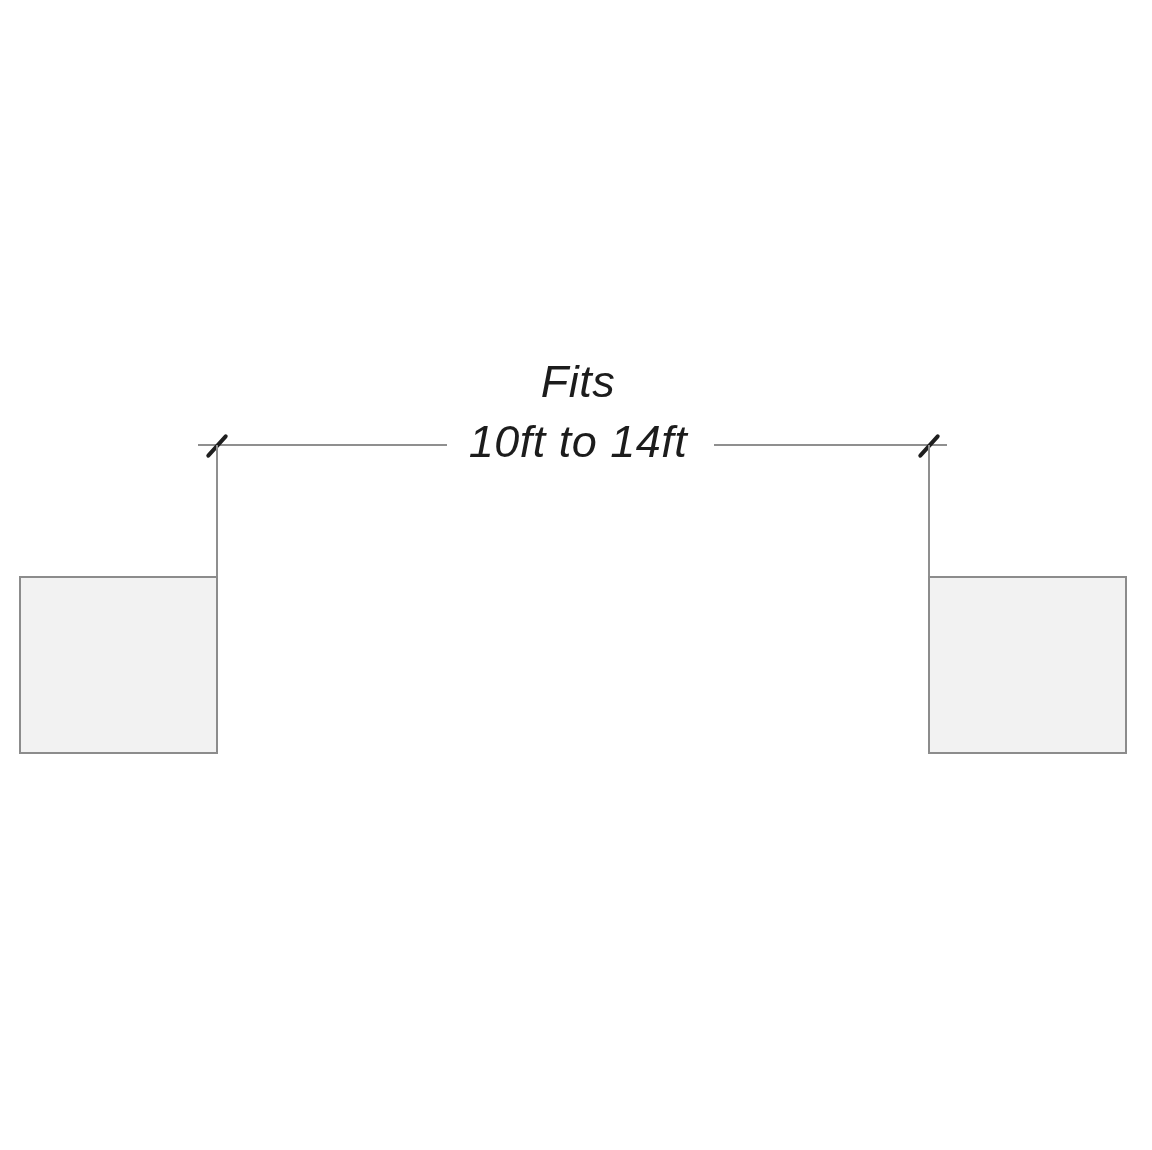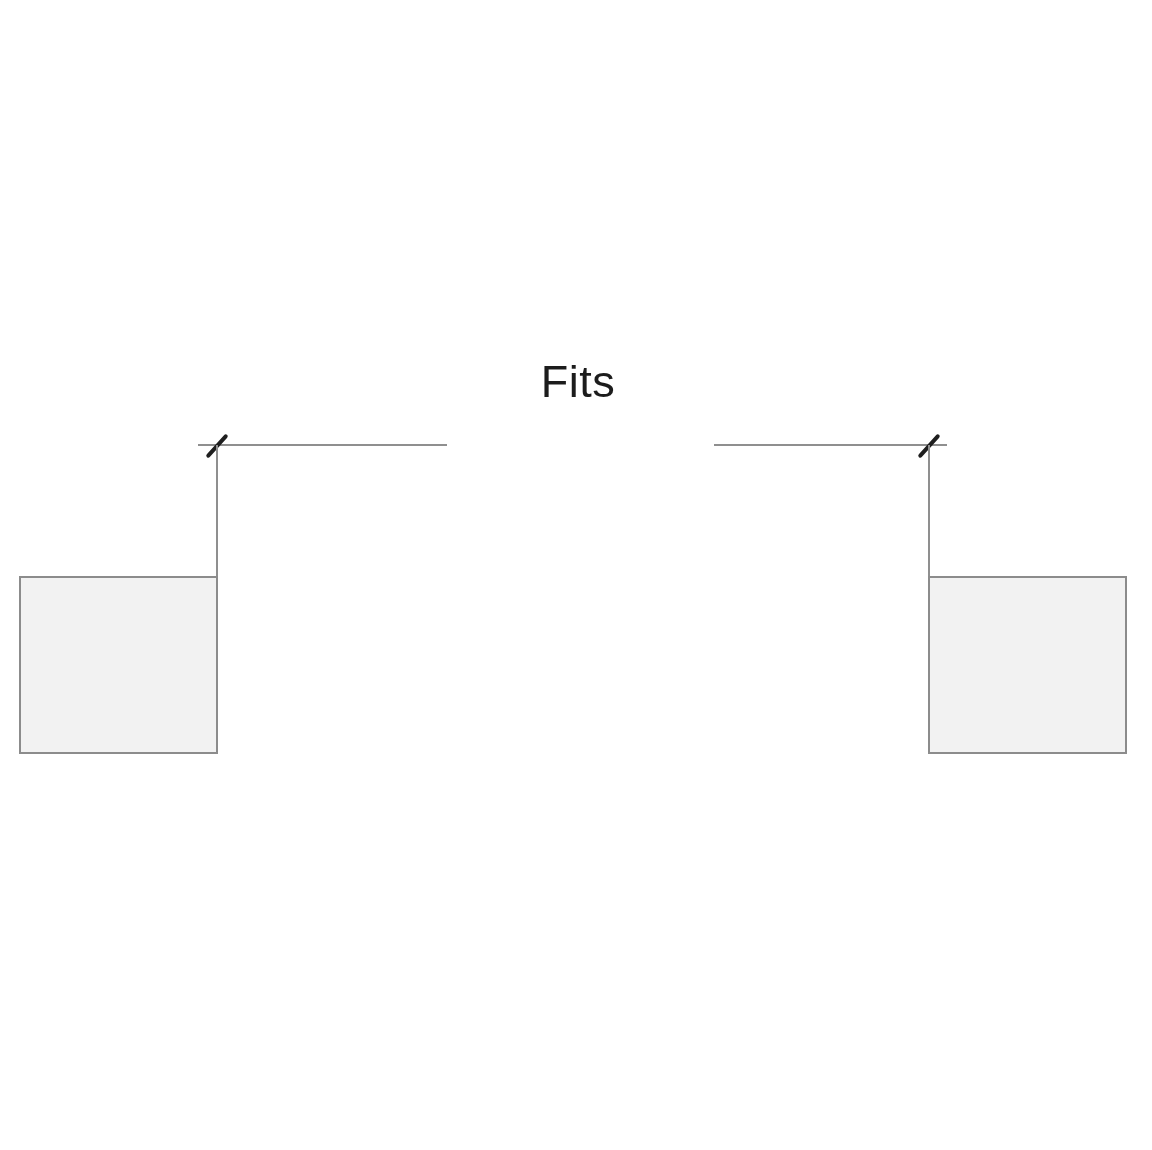--- a/index.html
+++ b/index.html
@@ -7,20 +7,21 @@
     padding: 0;
     background: #ffffff;
   }
   .canvas {
     position: relative;
     width: 1152px;
     height: 1150px;
     background: #ffffff;
     overflow: hidden;
     font-family: "Liberation Sans", sans-serif;
+    font-style: italic;
   }
   
   .dim-seg {
     position: absolute;
     height: 2px;
     background: #8f8f8f;
     top: 444px;
   }
   .dim-seg.left  { left: 198px; width: 249px; }
   .dim-seg.right { left: 714px; width: 233px; }
@@ -85,15 +86,16 @@
   <div class="tick right"></div>
 
   <div class="ext-line left"></div>
   <div class="ext-line right"></div>
 
   <div class="wall left"></div>
   <div class="wall right"></div>
 
   <div class="dim-label">
     <span class="line">Fits</span>
+    <span class="line">10ft to 14ft</span>
   </div>
 
 </div>
 
 </body></html>

